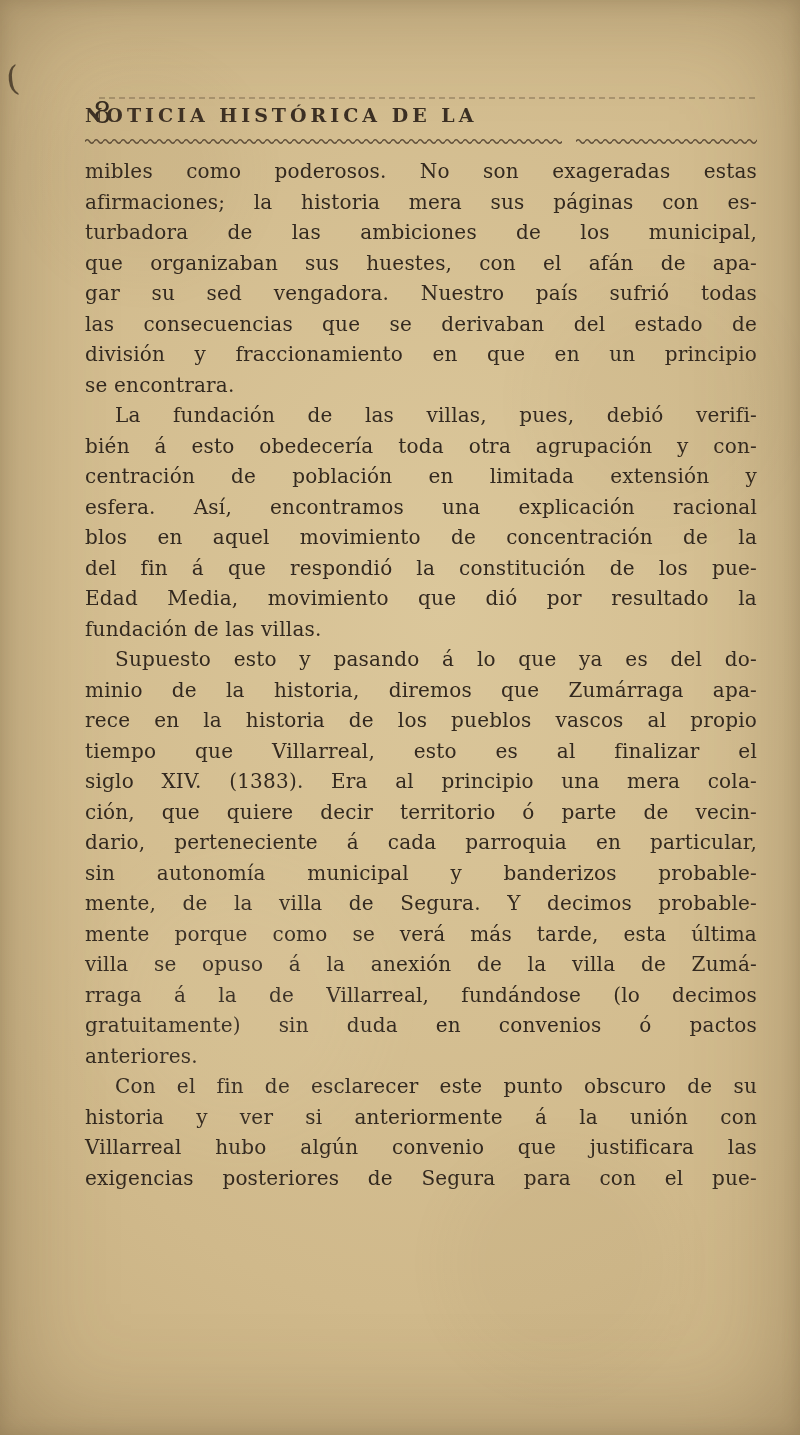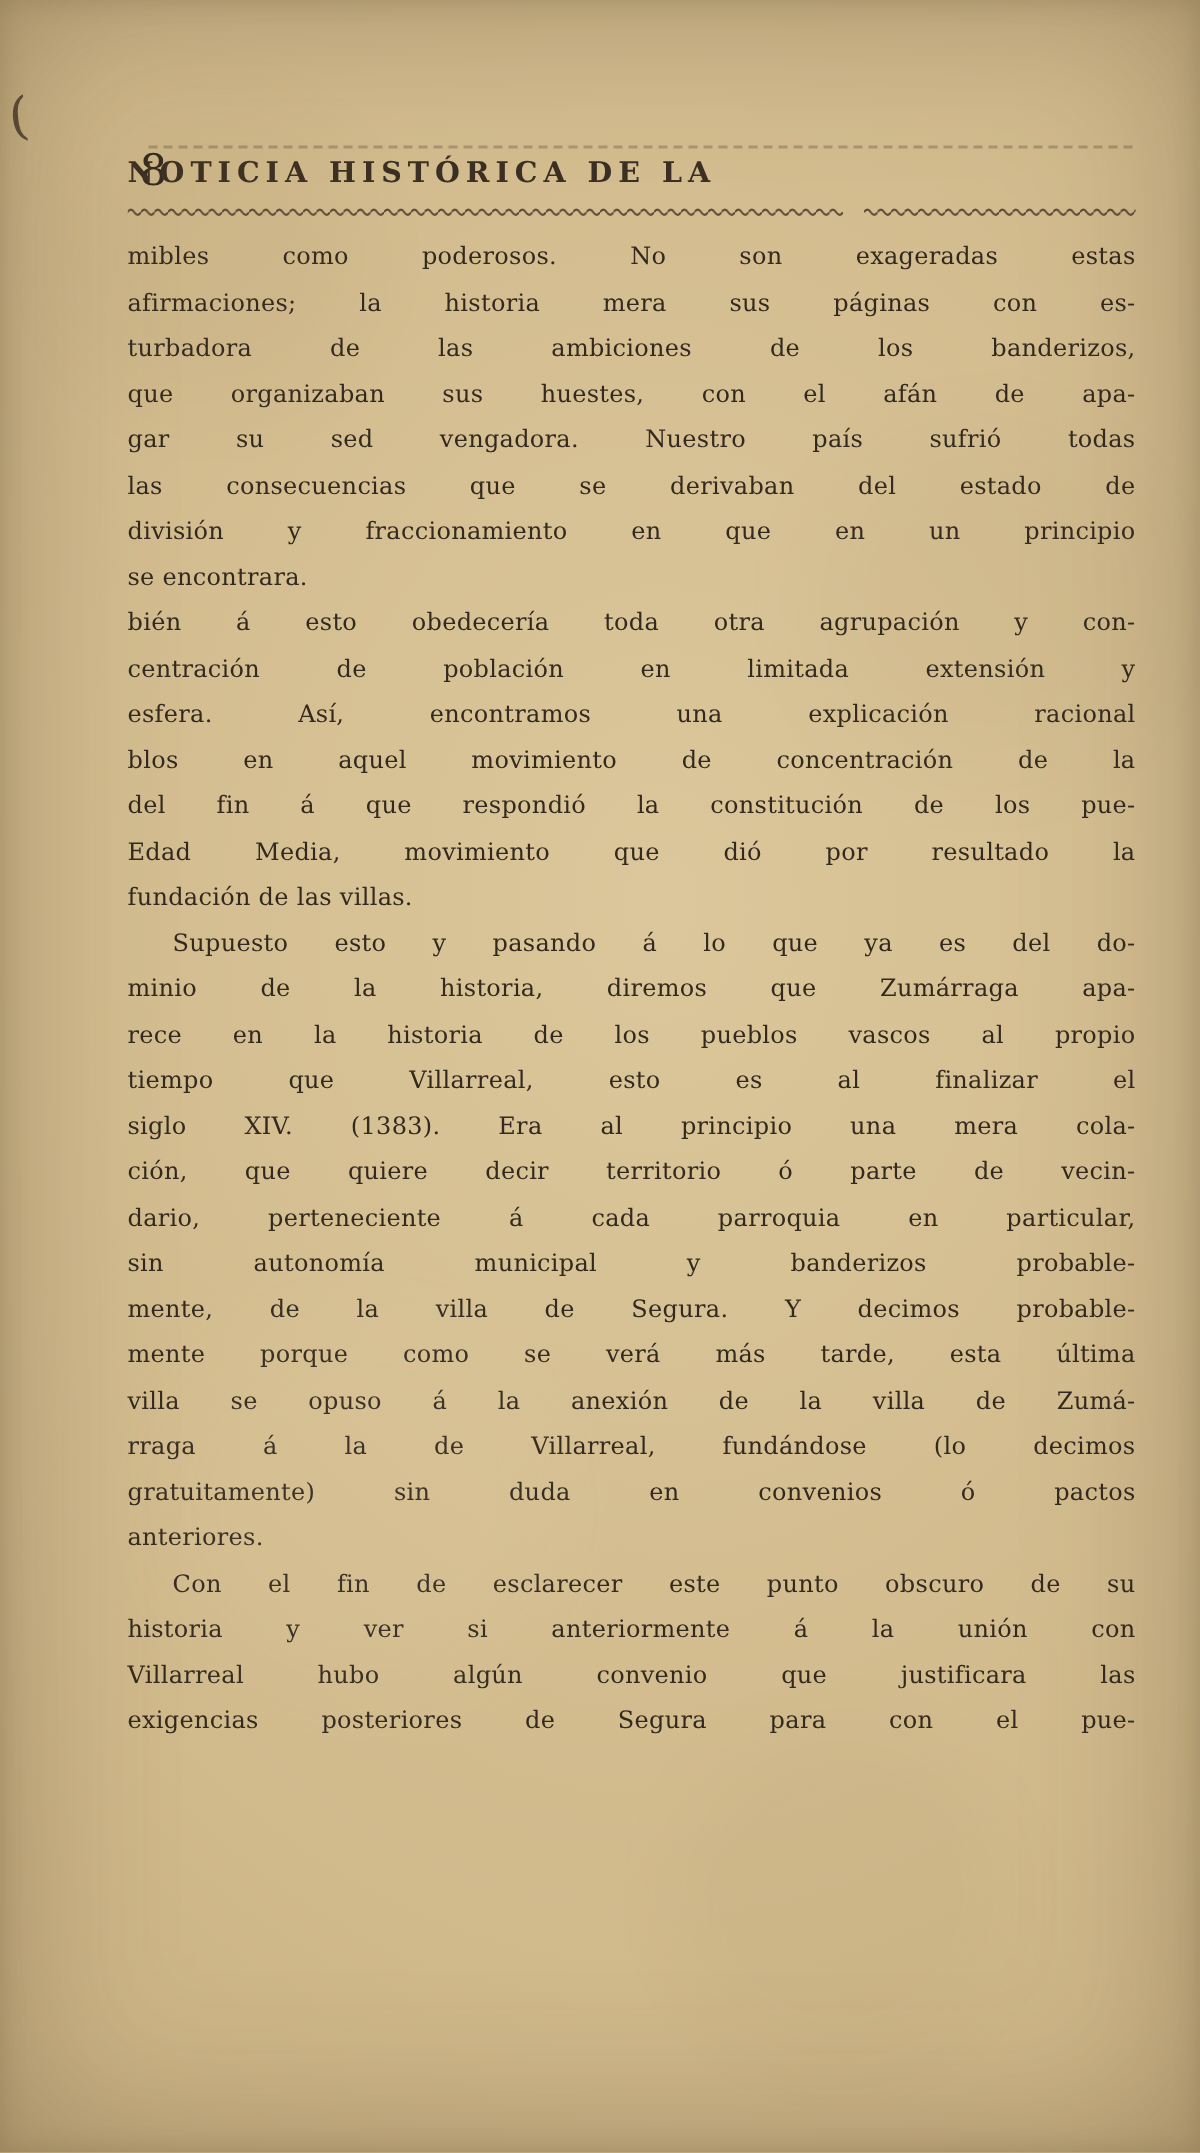--- a/index.html
+++ b/index.html
@@ -62,21 +62,21 @@
   .wavy-rule{
     display:flex;align-items:center;
     margin-top:2px;height:8px;
   }
   .wavy-rule .seg-left{width:71%;}
   .wavy-rule .seg-gap{width:2%;}
   .wavy-rule .seg-right{flex:1;}
   main{margin-top:12px;}
   .para{margin:0;}
   .line{
-    font-size:16px;
+    font-size:20px;
     line-height:30.5px;
     color:var(--ink);
     letter-spacing:.2px;
     text-align:justify;
     text-align-last:justify;
     white-space:normal;
   }
   .line.end{text-align-last:left;}
   .line.first{text-indent:30px;}
 </style>
@@ -111,28 +111,29 @@
           </defs>
           <rect width="100%" height="8" fill="url(#wave2)"></rect>
         </svg>
       </div>
     </header>
 
     <main id="paragraphs">
         <div class="para">
           <div class="line">mibles como poderosos. No son exageradas estas</div>
           <div class="line">afirmaciones; la historia mera sus páginas con es-</div>
-          <div class="line">turbadora de las ambiciones de los banderizos,</div>
+          <div class="line">turbadora de las ambiciones de los municipal,</div>
           <div class="line">que organizaban sus huestes, con el afán de apa-</div>
           <div class="line">gar su sed vengadora. Nuestro país sufrió todas</div>
           <div class="line">las consecuencias que se derivaban del estado de</div>
           <div class="line">división y fraccionamiento en que en un principio</div>
           <div class="line end">se encontrara.</div>
         </div>
         <div class="para">
+          <div class="line first">La fundación de las villas, pues, debió verifi-</div>
           <div class="line">bién á esto obedecería toda otra agrupación y con-</div>
           <div class="line">centración de población en limitada extensión y</div>
           <div class="line">esfera. Así, encontramos una explicación racional</div>
           <div class="line">blos en aquel movimiento de concentración de la</div>
           <div class="line">del fin á que respondió la constitución de los pue-</div>
           <div class="line">Edad Media, movimiento que dió por resultado la</div>
           <div class="line end">fundación de las villas.</div>
         </div>
         <div class="para">
           <div class="line first">Supuesto esto y pasando á lo que ya es del do-</div>

